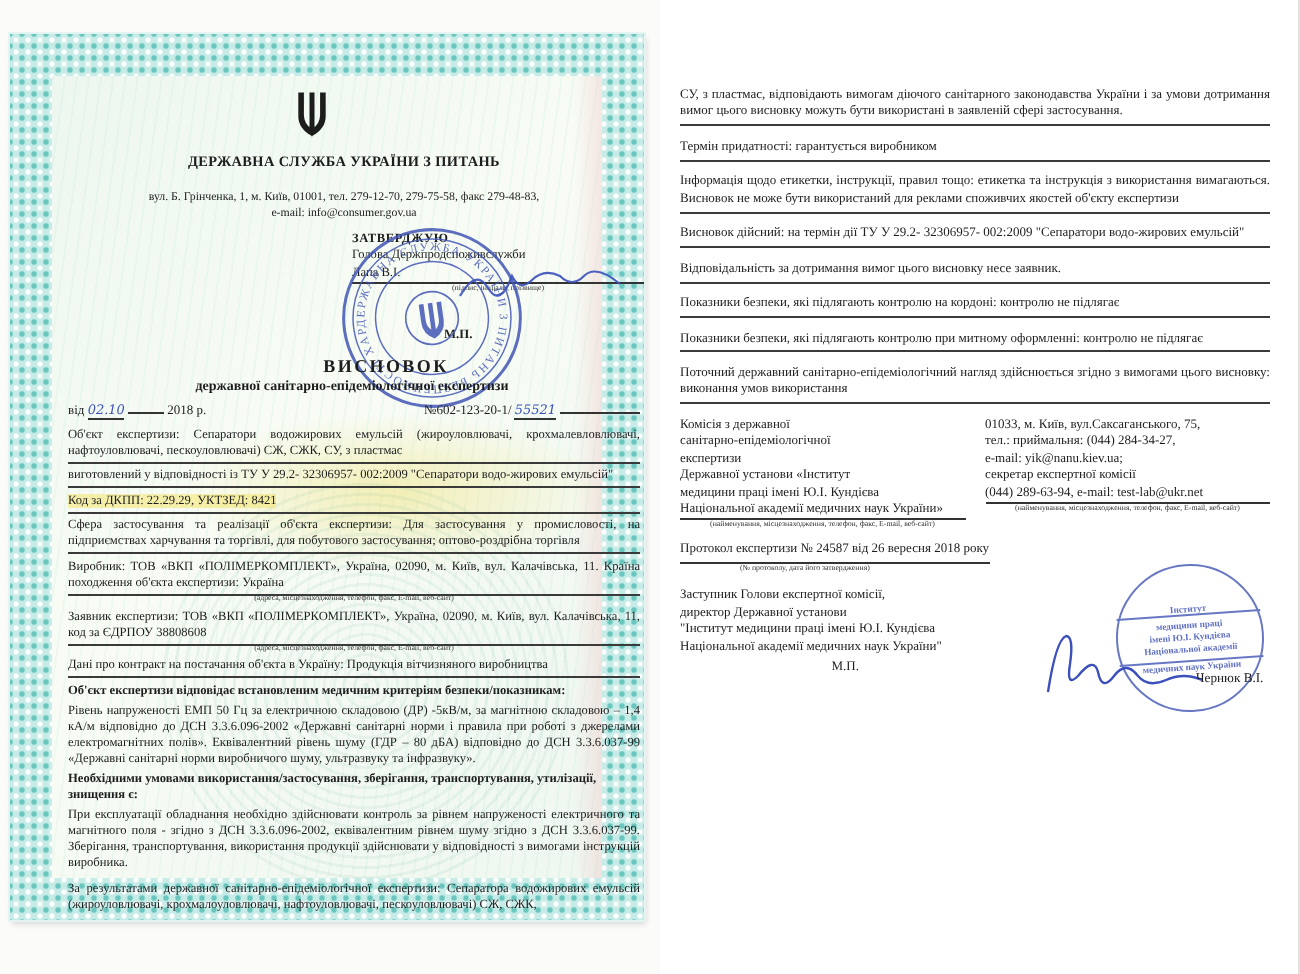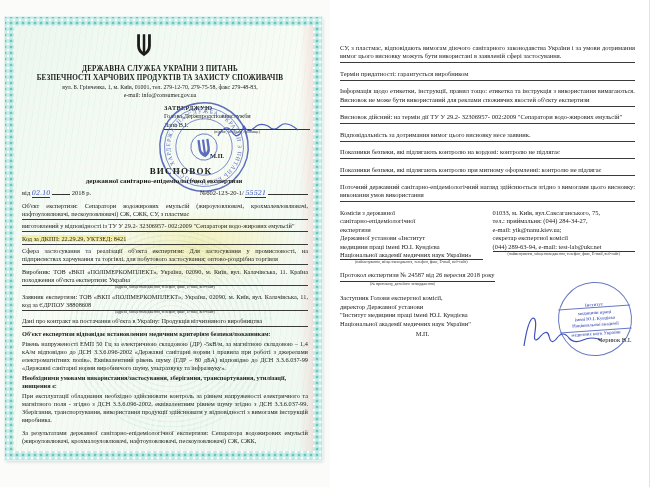--- a/index.html
+++ b/index.html
@@ -5,21 +5,21 @@
   html,body{margin:0;padding:0;}
   body{
     width:650px;height:487px;position:relative;overflow:hidden;
     background:#fbfbfa;
     font-family:"Liberation Serif","DejaVu Serif",serif;
     color:#1d1d1d;
   }
   
   .page-left{
     position:absolute;left:5px;top:17px;width:317px;height:443px;
-    box-sizing:border-box;padding:9px;
+    box-sizing:border-box;padding:21px;
     background-color:#c7ece8;
     background-image:
       radial-gradient(circle, rgba(255,255,255,.95) 1px, transparent 1.6px),
       radial-gradient(circle, rgba(74,186,176,.75) 1px, transparent 1.8px);
     background-size:6px 6px,6px 6px;
     background-position:0 0,3px 3px;
     box-shadow:0 0 0 1px #e4f4f2, 1px 2px 3px rgba(0,0,0,.15);
   }
   .page-left-inner{
     position:relative;width:100%;height:100%;box-sizing:border-box;
@@ -91,21 +91,20 @@
   <div class="page-left-inner">
     <div class="watermark-rings"></div>
 
     <svg class="emblem" viewBox="0 0 60 90">
       <path d="M8 4 v38 q0 20 22 32 q22 -12 22 -32 V4 h-9 v36 q0 14 -13 23 q-13 -9 -13 -23 V4 z" fill="#1c1c1c"></path>
       <rect x="26" y="4" width="8" height="56" fill="#1c1c1c"></rect>
       <path d="M26 58 l4 18 l4 -18 z" fill="#1c1c1c"></path>
     </svg>
 
     <div class="hdr hdr1">ДЕРЖАВНА СЛУЖБА УКРАЇНИ З ПИТАНЬ</div>
-    <div class="hdr hdr2">БЕЗПЕЧНОСТІ ХАРЧОВИХ ПРОДУКТІВ ТА ЗАХИСТУ СПОЖИВАЧІВ</div>
     <div class="addr addr1">вул. Б. Грінченка, 1, м. Київ, 01001, тел. 279-12-70, 279-75-58, факс 279-48-83,</div>
     <div class="addr addr2">e-mail: info@consumer.gov.ua</div>
 
     <div class="approve">
       <div class="b">ЗАТВЕРДЖУЮ</div>
       <div>Голова Держпродспоживслужби</div>
       <div class="u">Лапа В.І.</div>
       <div class="tiny-cap">(підпис, ініціали, прізвище)</div>
     </div>
     <div class="mp-left">М.П.</div>

